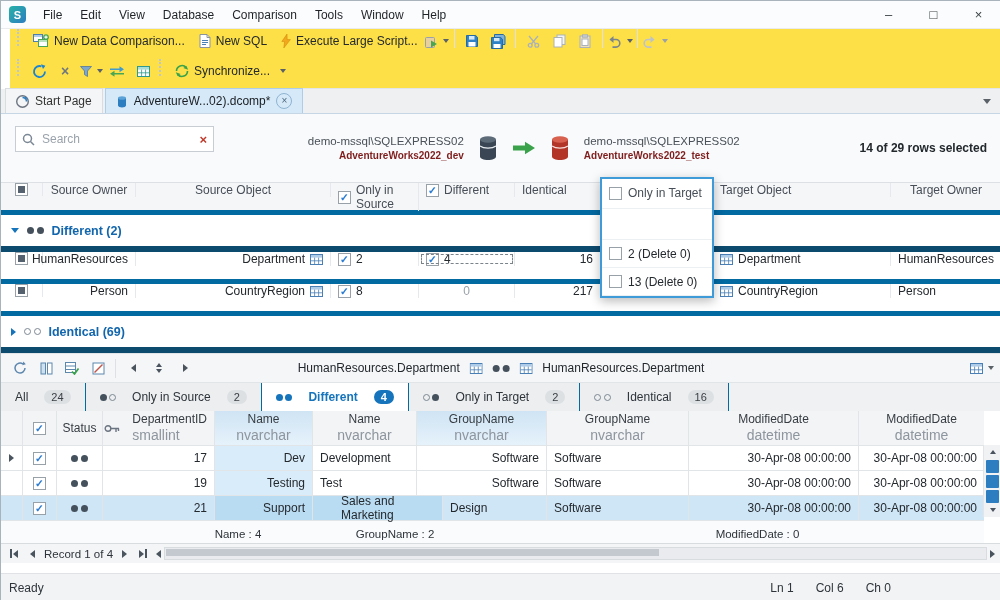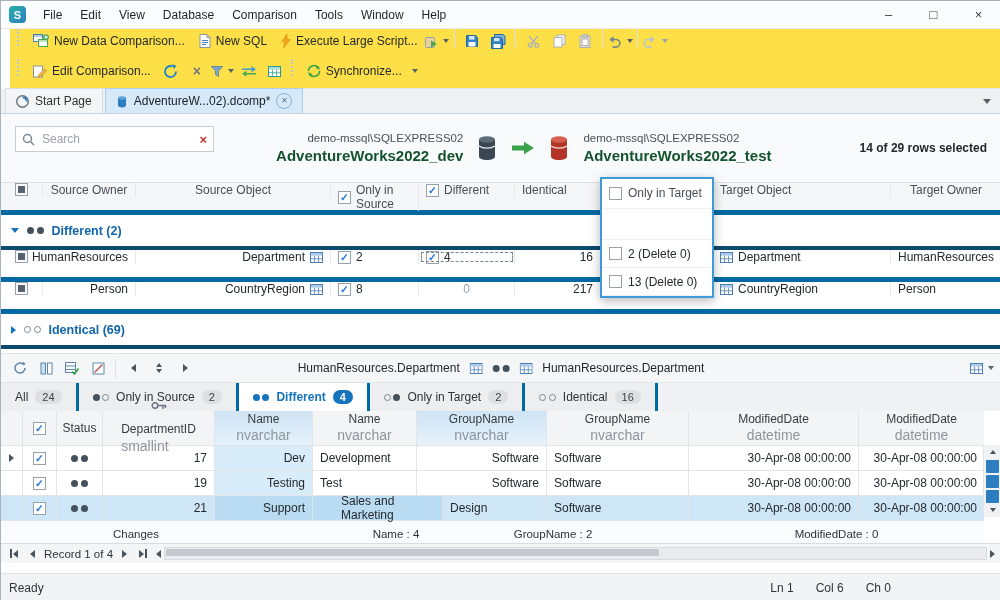--- a/index.html
+++ b/index.html
@@ -38,29 +38,29 @@
   
   .cmph{position:absolute;top:113px;left:0;width:100%;height:69px;background:#f8fafb;border-bottom:1px solid #dde1e5;display:flex;align-items:center;box-sizing:border-box;padding:0 14px;}
   .search-box{width:185px;height:24px;background:#fff;border:1px solid #c7cdd3;display:flex;align-items:center;padding:0 6px;gap:5px;align-self:flex-start;margin-top:12px;}
   .search-box input{border:none;outline:none;flex:1;font:inherit;font-size:12px;color:#333;min-width:0;}
   .search-box input::placeholder{color:#9aa2ab;}
   .s-clear{color:#c0392b;font-weight:bold;font-size:13px;}
   .db-pair{display:flex;align-items:center;gap:14px;margin:0 auto;}
   .db-text{display:flex;flex-direction:column;gap:3px;}
   .db-text.right{align-items:flex-end;text-align:right;}
   .db-text .server{color:#4a5158;font-size:11.5px;}
-  .db-text .dbname{color:#14532d;font-size:15px;font-weight:bold;}
+  .db-text .dbname{color:#7f1d1d;font-size:10px;font-weight:bold;}
   .rows-selected{font-weight:bold;color:#23282d;white-space:nowrap;margin-left:26px;}
 
   
   .map-grid{position:absolute;top:182px;left:0;width:100%;background:#fff;}
   .mg-row{display:flex;align-items:flex-start;border-bottom:5px solid #0369a1;background:#fff;}
   .mg-head{height:27px;background:#f5f6f8;}
   .mg-data{height:27px;}
-  .mg-group{height:31px;display:flex;align-items:center;gap:8px;padding-left:10px;border-bottom:4px solid #0c4a6e;background:#fff;}
+  .mg-group{height:31px;display:flex;align-items:center;gap:8px;padding-left:10px;border-bottom:6px solid #0c4a6e;background:#fff;}
   .c{display:flex;align-items:center;padding:0 7px;border-right:1px solid #e6e9ec;box-sizing:border-box;gap:5px;}
   .c-sel{width:42px;justify-content:center;}
   .c-so{width:93px;}
   .c-sobj{width:195px;}
   .c-ois{width:88px;}
   .c-diff{width:96px;}
   .c-ident{width:86px;}
   .c-oit{width:112px;}
   .c-tobj{width:178px;}
   .c-town{flex:1;border-right:none;}
@@ -96,21 +96,21 @@
   .rt-center{position:absolute;left:50%;transform:translateX(-50%);display:flex;align-items:center;gap:10px;color:#23282d;}
   .rt-right{margin-left:auto;display:flex;align-items:center;}
   .tri-l{width:0;height:0;border-top:4px solid transparent;border-bottom:4px solid transparent;border-right:5.5px solid #4a545e;}
   .tri-r{width:0;height:0;border-top:4px solid transparent;border-bottom:4px solid transparent;border-left:5.5px solid #4a545e;}
   .tri-u{width:0;height:0;border-left:3.5px solid transparent;border-right:3.5px solid transparent;border-bottom:4.5px solid #4a545e;}
   .tri-d{width:0;height:0;border-left:3.5px solid transparent;border-right:3.5px solid transparent;border-top:4.5px solid #4a545e;}
   .updown{display:flex;flex-direction:column;gap:2px;}
 
   
   .rtabs{position:absolute;top:382px;left:0;width:100%;height:28px;background:#f0f1f3;border-bottom:1px solid #d5d9dc;display:flex;align-items:stretch;}
-  .rtab{display:flex;align-items:center;gap:7px;padding:0 14px;border-right:3px solid #0369a1;color:#2e343a;background:#eceef0;}
+  .rtab{display:flex;align-items:center;gap:16px;padding:0 14px;border-right:1px solid #0369a1;color:#2e343a;background:#eceef0;}
   .rtab.active{background:#fff;color:#1574bb;font-weight:bold;}
   .badge{background:#dde0e3;color:#3a4046;border-radius:9px;padding:1px 7px;font-size:11px;font-weight:normal;}
   .badge.blue{background:#1574bb;color:#fff;font-weight:bold;}
 
   
   .dgrid{position:absolute;top:410px;left:0;width:100%;background:#fff;}
   .dg-row{display:flex;align-items:stretch;border-bottom:1px solid #e2e5e8;width:983px;}
   .dg-head{height:34px;background:#f3f4f6;}
   .dg-data{height:24px;}
   .g{display:flex;align-items:center;padding:0 7px;border-right:1px solid #e2e5e8;box-sizing:border-box;gap:5px;}
@@ -120,21 +120,21 @@
   .g-id{width:112px;}
   .g-ns{width:98px;}
   .g-nt{width:104px;}
   .g-gs{width:130px;}
   .g-gt{width:142px;}
   .g-ms{width:170px;}
   .g-mt{flex:1;border-right:none;}
   .gh{flex-direction:column;justify-content:center;line-height:1.2;gap:1px;}
   .gh .hname{color:#363c42;font-size:12px;}
   .gh .htype{color:#8d959e;font-size:14px;}
-  .gh-row{flex-direction:column;justify-content:center;gap:12px;}
+  .gh-row{flex-direction:row;justify-content:flex-end;gap:12px;}
   .hdr-diff{background:linear-gradient(180deg,#cfe4f4,#e6f2fb);}
   .cell-diff{background:#d9ecf9;padding-left:28px;}
   .row-sel .g{background:#cfe6f7;}
   .row-sel .cell-diff{background:#b9dcf2;}
   .dg-sum{height:26px;background:#fafbfc;color:#2e343a;font-size:11.5px;}
   .sum-cell{display:flex;align-items:center;justify-content:center;box-sizing:border-box;}
   
   .vscroll{position:absolute;right:0;top:34px;width:17px;height:72px;background:#f1f2f4;border-left:1px solid #e2e5e8;display:flex;flex-direction:column;align-items:center;}
   .vs-btn{height:14px;display:flex;align-items:center;justify-content:center;width:100%;}
   .vs-marks{flex:1;width:100%;display:flex;flex-direction:column;gap:2px;padding:1px 2px;box-sizing:border-box;}
@@ -277,29 +277,20 @@
           <svg width="15" height="13" viewBox="0 0 15 13">
             <path d="M11.5 4.5H6a3.8 3.8 0 0 0 0 7.6h3.5" fill="none" stroke="#bcc2c8" stroke-width="1.6"></path>
             <path d="M8.5 1 12.5 4.5 8.5 8z" fill="#bcc2c8"></path>
           </svg>
         </span>
     </button>
   </div>
 
   <div class="toolbar tb2">
     <div class="grip"></div>
-    <button class="tbtn">
-      <span>
-          <svg width="14" height="13" viewBox="0 0 14 13">
-            <rect x="0.5" y="1" width="9" height="11" fill="#fff" stroke="#8b949c"></rect>
-            <path d="M5 12.5 6 9.5l5.5-5.7 2 2L8 11.5z" fill="#f0b44c" stroke="#b9822a" stroke-width="0.6"></path>
-          </svg>
-        </span>
-      <span>Edit Comparison...</span>
-    </button>
     <button class="ibtn">
       <span>
           <svg width="15" height="15" viewBox="0 0 15 15">
             <path d="M13 7.5A5.5 5.5 0 1 1 9.5 2.4" fill="none" stroke="#1b84d0" stroke-width="1.8"></path>
             <path d="M9 0.3 13.4 1.8 11 5z" fill="#1b84d0"></path>
           </svg>
         </span>
     </button>
     <button class="ibtn">
       <span class="stop-x">×</span>
@@ -848,23 +839,20 @@
       <div class="g g-ms just-r">
           <span>30-Apr-08 00:00:00</span>
         </div>
       <div class="g g-mt just-r">
           <span>30-Apr-08 00:00:00</span>
         </div>
     </div>
 
     <div class="dg-row dg-sum">
       <div class="sum-cell" style="width:56px;"></div>
-      <div class="sum-cell" style="width:158px;">
-          <span>Changes</span>
-        </div>
       <div class="sum-cell" style="width:202px;">
           <span style="position:relative;left:80px;">Name : 4</span>
         </div>
       <div class="sum-cell" style="width:272px;">
           <span>GroupName : 2</span>
         </div>
       <div class="sum-cell" style="flex:1;">
           <span>ModifiedDate : 0</span>
         </div>
     </div>

